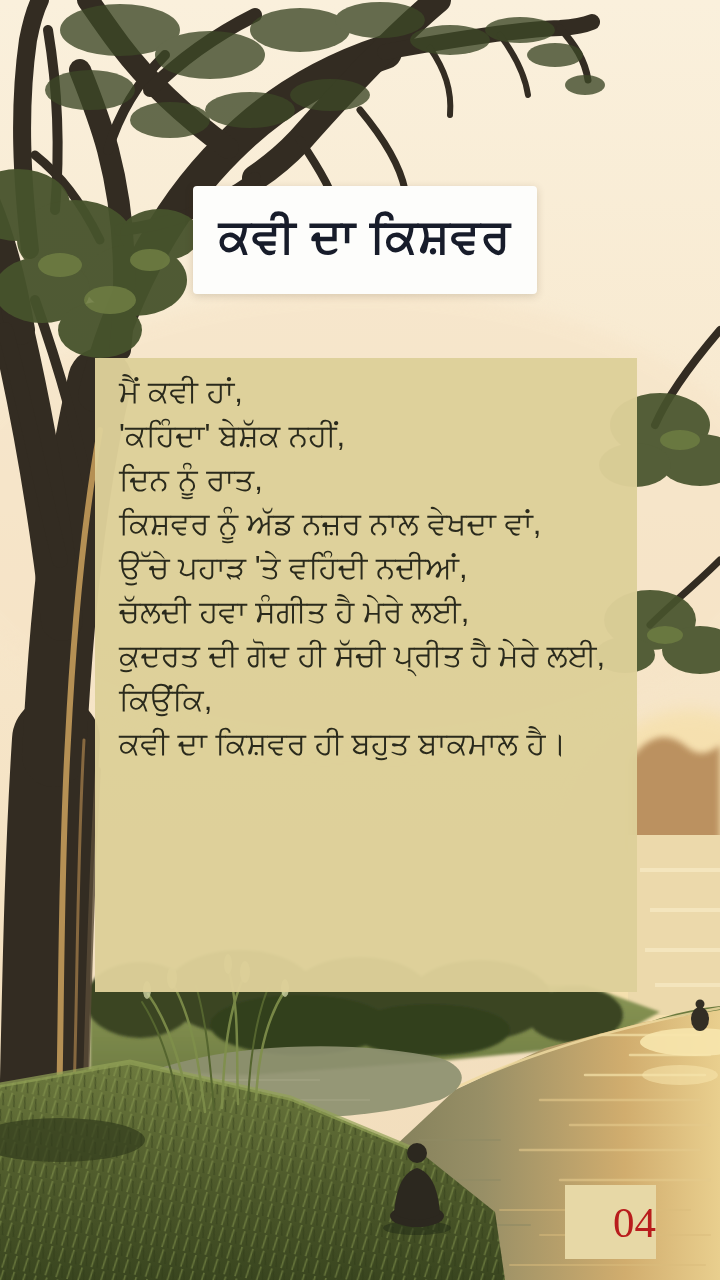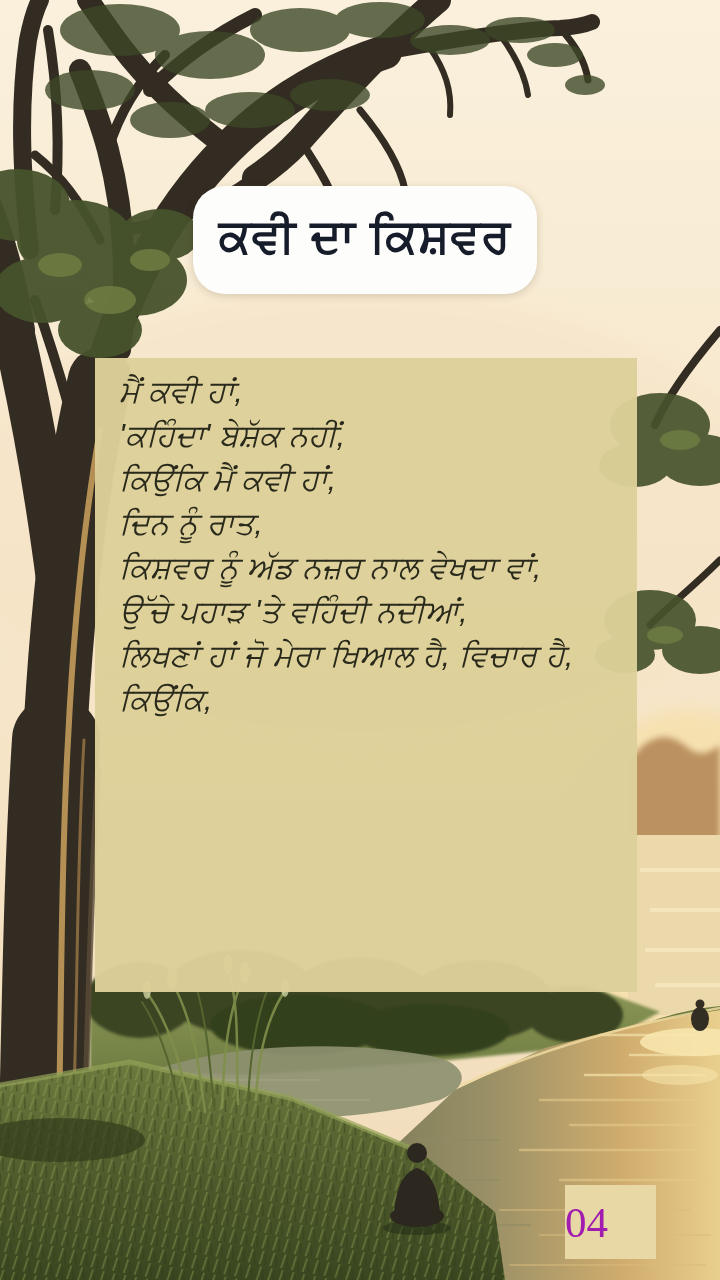--- a/index.html
+++ b/index.html
@@ -3,43 +3,43 @@
 <meta charset="utf-8">
 <style>
   html,body{margin:0;padding:0;background:#222;}
   .stage{
     position:relative;width:720px;height:1280px;overflow:hidden;
     font-family:"Liberation Sans","DejaVu Sans",sans-serif;
   }
   .bg-art{position:absolute;inset:0;width:720px;height:1280px;display:block;}
   .title-card{
     position:absolute;left:193px;top:186px;width:344px;height:108px;
-    background:#fdfdfb;border-radius:32px;
+    background:#fdfdfb;border-radius:4px;
     display:flex;align-items:center;justify-content:center;
     box-shadow:0 2px 8px rgba(60,45,20,.18);
   }
   .title-card .title-text{
     font-size:47px;font-weight:700;color:#171c2a;letter-spacing:1px;
     transform:translateY(-4px);
   }
   .poem-card{
     position:absolute;left:95px;top:358px;width:542px;height:634px;
     background:rgba(221,208,153,.97);
-    box-sizing:border-box;padding:12px 24px 0 24px;font-style:italic;
+    box-sizing:border-box;padding:12px 24px 0 24px;
   }
   .poem-line{
     font-size:31px;line-height:44px;color:#2a2a1c;font-weight:500;
     white-space:nowrap;
   }
   .page-badge{
     position:absolute;left:565px;top:1185px;width:91px;height:74px;
     background:#e7d8a6;
-    display:flex;align-items:center;justify-content:flex-start;
+    display:flex;align-items:center;justify-content:flex-end;
     font-family:"Liberation Serif","DejaVu Serif",serif;
-    font-size:43px;color:#a21caf;
+    font-size:43px;color:#b91c1c;
   }
 </style>
 </head>
 <body>
 
 <div class="stage">
 
   <svg class="bg-art" viewBox="0 0 720 1280" xmlns="http://www.w3.org/2000/svg">
     <defs>
       <linearGradient id="skyGrad" x1="0" y1="0" x2="0" y2="1">
@@ -236,25 +236,26 @@
     </g>
   </svg>
 
   <div class="title-card">
     <span class="title-text">ਕਵੀ ਦਾ ਕਿਸ਼ਵਰ</span>
   </div>
 
   <div class="poem-card">
     <div class="poem-line">ਮੈਂ ਕਵੀ ਹਾਂ,</div>
     <div class="poem-line">'ਕਹਿੰਦਾ' ਬੇਸ਼ੱਕ ਨਹੀਂ,</div>
-    <div class="poem-line">ਕਿਉਂਕਿ ਮੈਂ ਕਵੀ ਹਾਂ,</div>
     <div class="poem-line">ਦਿਨ ਨੂੰ ਰਾਤ,</div>
     <div class="poem-line">ਕਿਸ਼ਵਰ ਨੂੰ ਅੱਡ ਨਜ਼ਰ ਨਾਲ ਵੇਖਦਾ ਵਾਂ,</div>
     <div class="poem-line">ਉੱਚੇ ਪਹਾੜ 'ਤੇ ਵਹਿੰਦੀ ਨਦੀਆਂ,</div>
-    <div class="poem-line">ਲਿਖਣਾਂ ਹਾਂ ਜੋ ਮੇਰਾ ਖਿਆਲ ਹੈ, ਵਿਚਾਰ ਹੈ,</div>
+    <div class="poem-line">ਚੱਲਦੀ ਹਵਾ ਸੰਗੀਤ ਹੈ ਮੇਰੇ ਲਈ,</div>
+    <div class="poem-line">ਕੁਦਰਤ ਦੀ ਗੋਦ ਹੀ ਸੱਚੀ ਪ੍ਰੀਤ ਹੈ ਮੇਰੇ ਲਈ,</div>
     <div class="poem-line">ਕਿਉਂਕਿ,</div>
+    <div class="poem-line">ਕਵੀ ਦਾ ਕਿਸ਼ਵਰ ਹੀ ਬਹੁਤ ਬਾਕਮਾਲ ਹੈ।</div>
   </div>
 
   <div class="page-badge">
     <span>04</span>
   </div>
 
 </div>
 
 </body></html>

